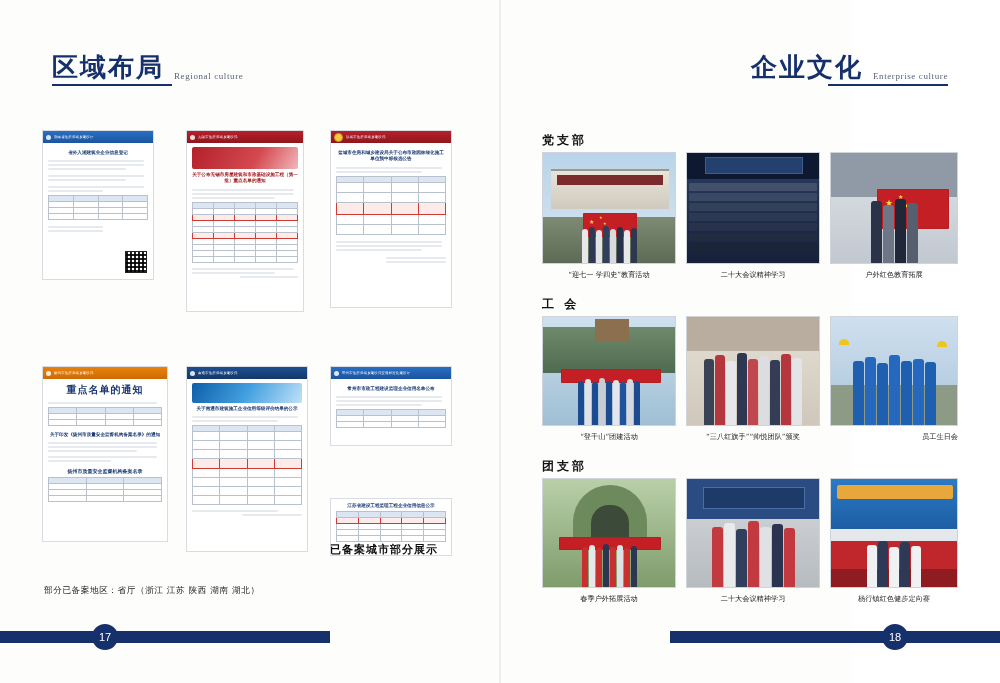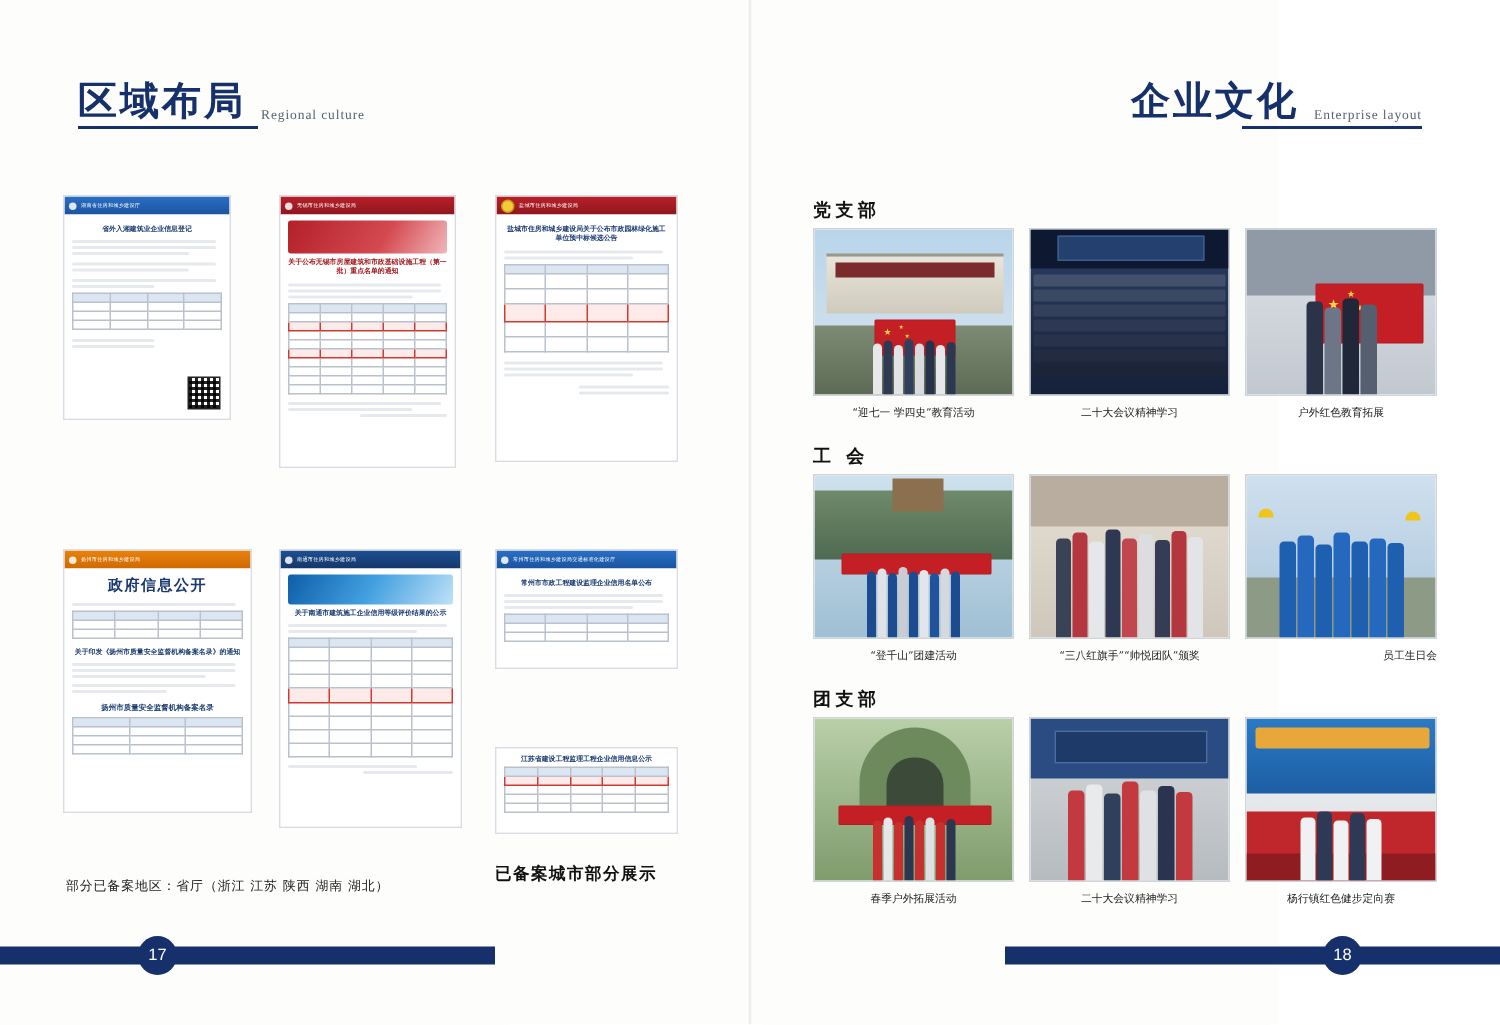--- a/index.html
+++ b/index.html
@@ -366,21 +366,21 @@
         <div class="line s" style="margin-left:auto"></div>
       </div>
     </div>
 
     <div class="shot" style="left:42px; top:366px; width:126px; height:176px;">
       <div class="shot-bar bar-orange">
         <span class="dot"></span>
         <span>扬州市住房和城乡建设局</span>
       </div>
       <div class="shot-body">
-        <div class="big-head">政府信息公开</div>
+        <div class="big-head">重点名单的通知</div>
         <div class="line l" style="margin-top:5px"></div>
         <table class="minitable">
           <tbody>
               <tr class="head">
                 <td></td>
                 <td></td>
                 <td></td>
                 <td></td>
               </tr>
           <tr>
@@ -577,33 +577,33 @@
                 <td></td>
                 <td></td>
                 <td></td>
                 <td></td>
               </tr>
         </tbody>
           </table>
       </div>
     </div>
 
-    <div class="caption-cn" style="left:330px; top:575px;">已备案城市部分展示</div>
+    <div class="caption-cn" style="left:330px; top:542px;">已备案城市部分展示</div>
 
     <div class="note-line" style="left:44px; top:585px;">部分已备案地区：省厅（浙江 江苏 陕西 湖南 湖北）</div>
 
     <div class="footbar left"></div>
     <div class="pagenum left">17</div>
   </div>
 
   <div class="right-page">
 
     <div class="hdr-right">
       <span class="cn">企业文化</span>
-      <span class="en">Enterprise layout</span>
+      <span class="en">Enterprise culture</span>
     </div>
     <div class="hdr-right-rule"></div>
 
     <div class="sec-title" style="left:42px; top:132px;">党支部</div>
 
     <div class="photo" style="left:42px; top:152px; width:134px; height:112px;">
       <div class="inner" style="background:linear-gradient(#b9d4ea,#d9e6ef);">
         <div class="ground" style="height:46px; background:linear-gradient(#7d8a74,#5d6a55);"></div>
         <div style="position:absolute;left:8px;top:16px;width:118px;height:40px;background:linear-gradient(#e8e4da,#cfcabd);border-top:2px solid #9b978c;"></div>
         <div style="position:absolute;left:14px;top:22px;width:106px;height:10px;background:#7b2b2b;"></div>

